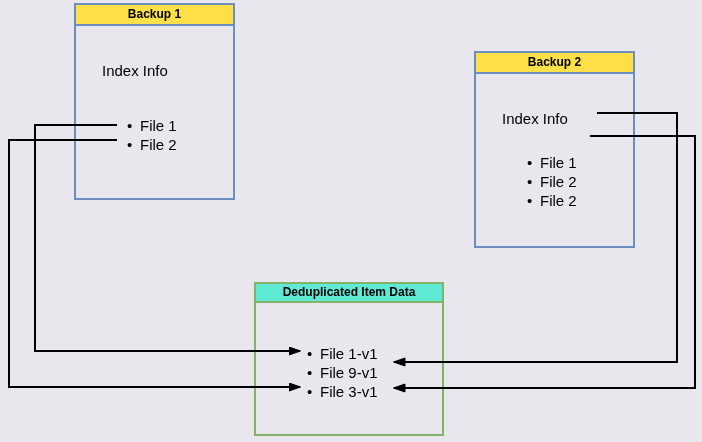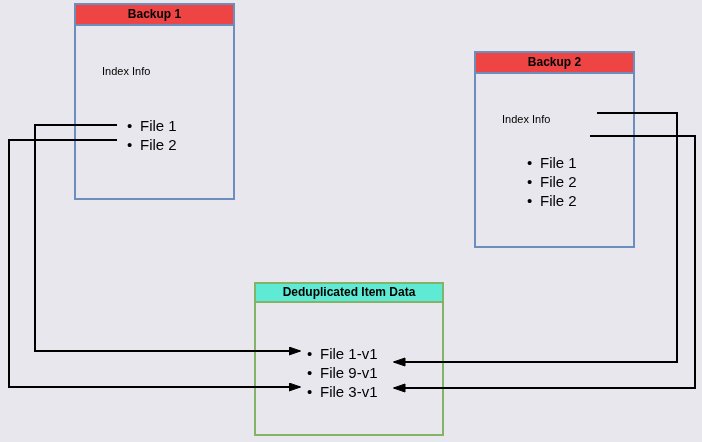--- a/index.html
+++ b/index.html
@@ -27,27 +27,27 @@
     position: absolute;
     left: 0; right: 0; top: 0;
     border-bottom: 2px solid;
     font-weight: bold;
     font-size: 12px;
     text-align: center;
     height: 19px;
     line-height: 18px;
     box-sizing: content-box;
   }
-  .box.blue  .box-header { background: #ef4444; border-bottom-color: #6c8ebf; }
+  .box.blue  .box-header { background: #fde047; border-bottom-color: #6c8ebf; }
   .box.green .box-header { background: #5eead4; border-bottom-color: #82b366; }
   .index-label {
     position: absolute;
     left: 26px;
     top: 57px;
-    font-size: 11px;
+    font-size: 15px;
     line-height: 18px;
   }
   ul.file-list {
     position: absolute;
     margin: 0;
     padding: 0;
     list-style: none;
     left: 51px;
   }
   ul.file-list li {

